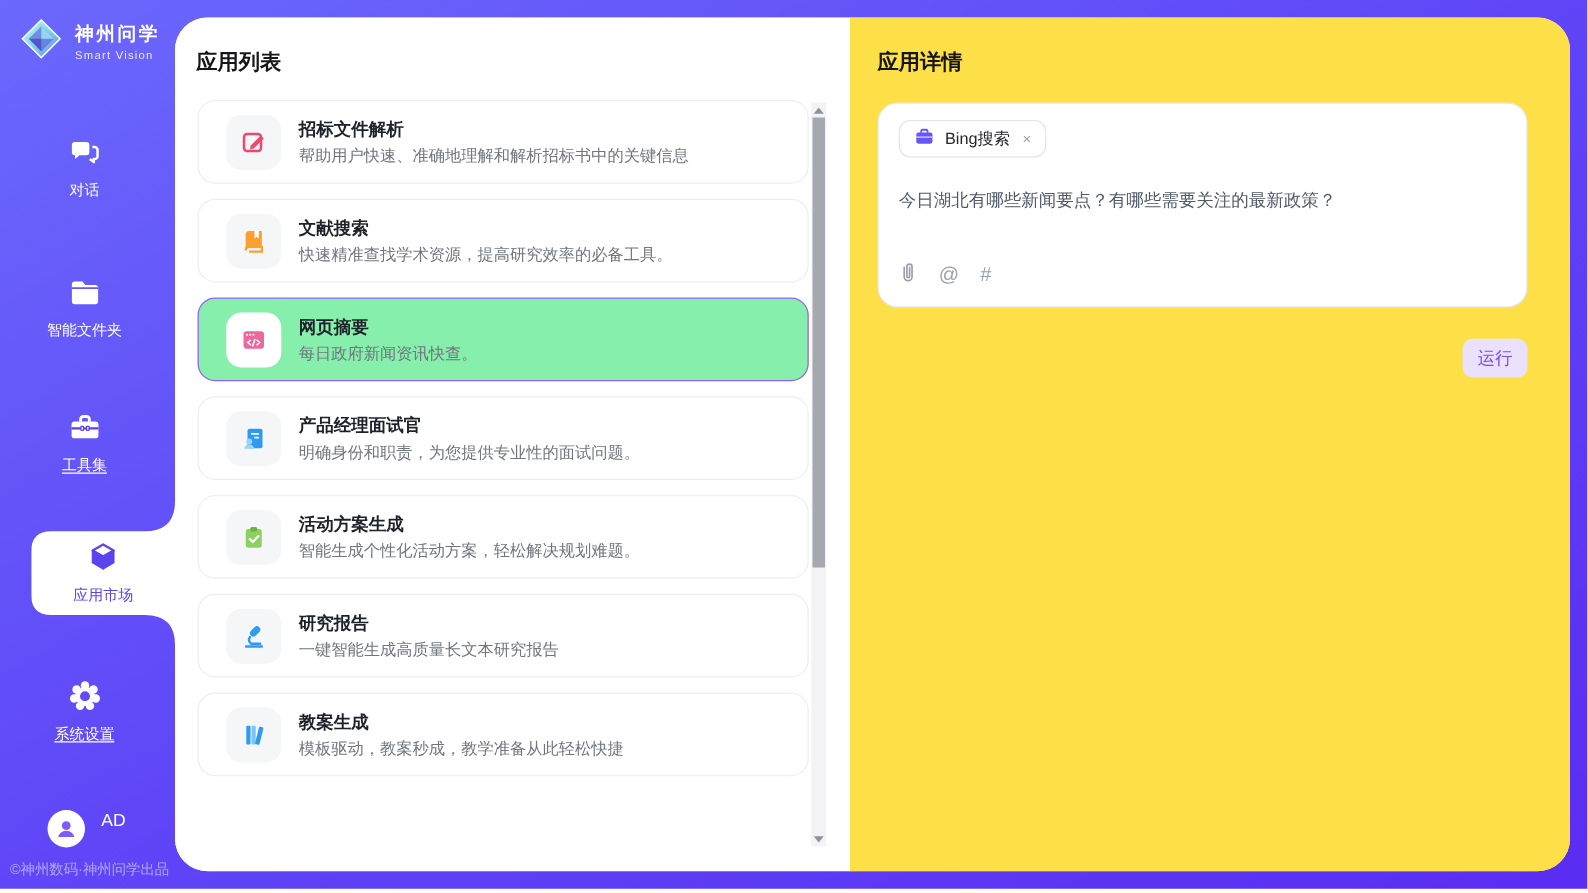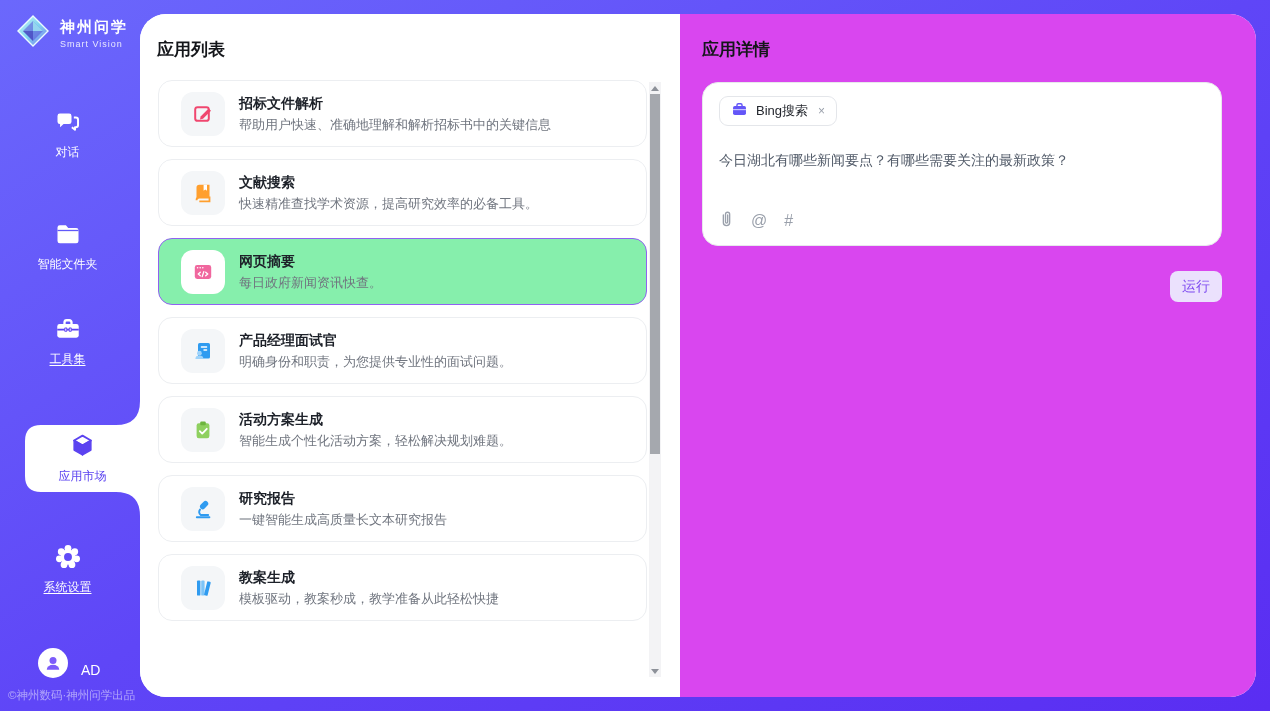--- a/index.html
+++ b/index.html
@@ -23,21 +23,21 @@
   .nav-item { position:absolute; left:0; width:135px; display:flex; flex-direction:column;
               align-items:center; gap:7px; color:#ffffff; font-size:12px; cursor:pointer; }
   .nav-item .lbl { line-height:1; }
   .u { text-decoration:underline; text-underline-offset:2px; }
 
   .active-bump { position:absolute; left:25px; top:401px; width:115px; height:115px; }
   .nav-active { position:absolute; left:25px; top:425px; width:115px; height:67px;
                 display:flex; flex-direction:column; align-items:center; justify-content:center;
                 gap:6px; color:#5b43f0; font-size:12px; cursor:pointer; }
 
-  .user-row { position:absolute; left:38px; top:648px; display:flex; align-items:flex-end;
+  .user-row { position:absolute; left:38px; top:648px; display:flex; align-items:flex-start;
               gap:13px; cursor:pointer; }
   .avatar-circle { width:30px; height:30px; border-radius:50%; background:#ffffff;
                    display:flex; align-items:center; justify-content:center; }
   .user-name { color:#ffffff; font-size:14px; }
   .sidebar-footer { position:absolute; left:8px; top:688px; width:132px;
                     color:rgba(255,255,255,.5); font-size:11.5px; white-space:nowrap; }
 
   
   .list-section { width:540px; position:relative; background:#ffffff; flex:none; }
   .section-title { position:absolute; left:17px; top:24px; font-size:17px; font-weight:700; color:#14161a; }
@@ -58,21 +58,21 @@
   .sb-arrow { position:absolute; left:0; width:12px; height:12px; display:flex;
               align-items:center; justify-content:center; cursor:pointer; }
   .sb-arrow.up { top:0; } .sb-arrow.down { bottom:0; }
   .tri-up { width:0; height:0; border-left:4px solid transparent; border-right:4px solid transparent;
             border-bottom:5px solid #8d9199; }
   .tri-down { width:0; height:0; border-left:4px solid transparent; border-right:4px solid transparent;
               border-top:5px solid #8d9199; }
   .sb-thumb { position:absolute; left:1px; top:12px; width:10px; height:360px; background:#a5a8ae; cursor:pointer; }
 
   
-  .detail-section { flex:1; background:#d946ef; position:relative; }
+  .detail-section { flex:1; background:#fde047; position:relative; }
   .detail-title { position:absolute; left:22px; top:24px; font-size:17px; font-weight:700; color:#14161a; }
 
   .input-card { position:absolute; left:22px; top:68px; width:520px; height:164px; background:#ffffff;
                 border:1px solid #e7e8ec; border-radius:16px; cursor:text; }
   .tool-tag { position:absolute; left:16px; top:13px; display:inline-flex; align-items:center; gap:8px;
               height:30px; padding:0 11px; border:1px solid #e4e6ea; border-radius:9px;
               background:#fff; font-size:13px; color:#23262d; cursor:default; }
   .tag-close { color:#9aa0ab; font-size:12px; cursor:pointer; padding-left:2px; }
   .prompt-text { position:absolute; left:16px; top:69px; width:480px; font-size:14px; color:#515a68; }
   .attach-row { position:absolute; left:16px; bottom:13px; display:flex; align-items:center; gap:17px; }
@@ -127,21 +127,21 @@
   <div class="nav-item" style="top:220px;">
     <span>
       <svg width="28" height="28" viewBox="0 0 24 24">
         <path d="M3 6.5a2 2 0 0 1 2-2h5.2l2 2.3H19a2 2 0 0 1 2 2V18a2 2 0 0 1-2 2H5a2 2 0 0 1-2-2Z" fill="#fff"></path>
         <path d="M3 9h18" stroke="#6159f9" stroke-width="1.1"></path>
       </svg>
     </span>
     <span class="lbl">智能文件夹</span>
   </div>
 
-  <div class="nav-item" style="top:315px;text-align:right;">
+  <div class="nav-item" style="top:328px;text-align:right;">
     <span>
       <svg width="28" height="28" viewBox="0 0 24 24">
         <path d="M9 8V6.4A1.9 1.9 0 0 1 10.9 4.5h2.2A1.9 1.9 0 0 1 15 6.4V8" fill="none" stroke="#fff" stroke-width="2"></path>
         <rect x="2.8" y="7.8" width="18.4" height="11.6" rx="2" fill="#fff"></rect>
         <path d="M2.8 12.6h6.4m2 0h1.6m2 0h6.4" stroke="#5c40f4" stroke-width="1.5"></path>
         <rect x="9.2" y="11.2" width="1.8" height="2.8" rx="0.5" fill="#fff" stroke="#5c40f4" stroke-width="0.9"></rect>
         <rect x="13" y="11.2" width="1.8" height="2.8" rx="0.5" fill="#fff" stroke="#5c40f4" stroke-width="0.9"></rect>
       </svg>
     </span>
     <span class="lbl u">工具集</span>

